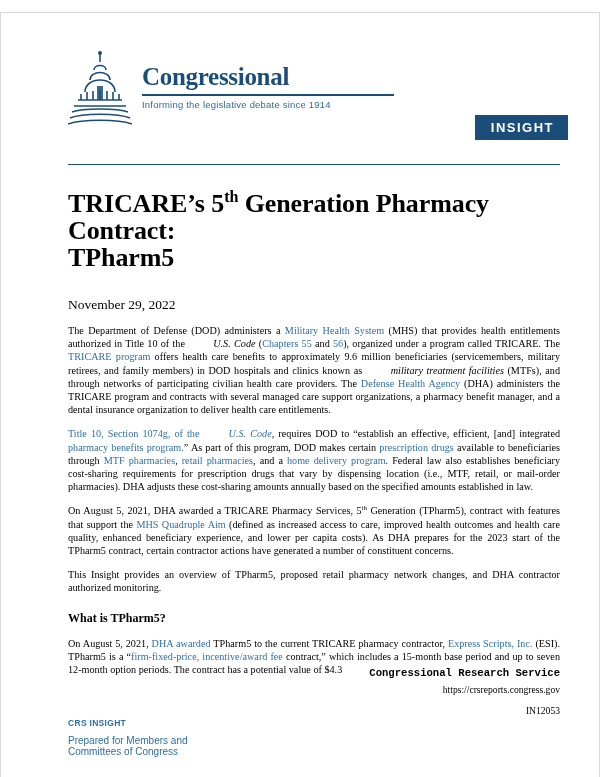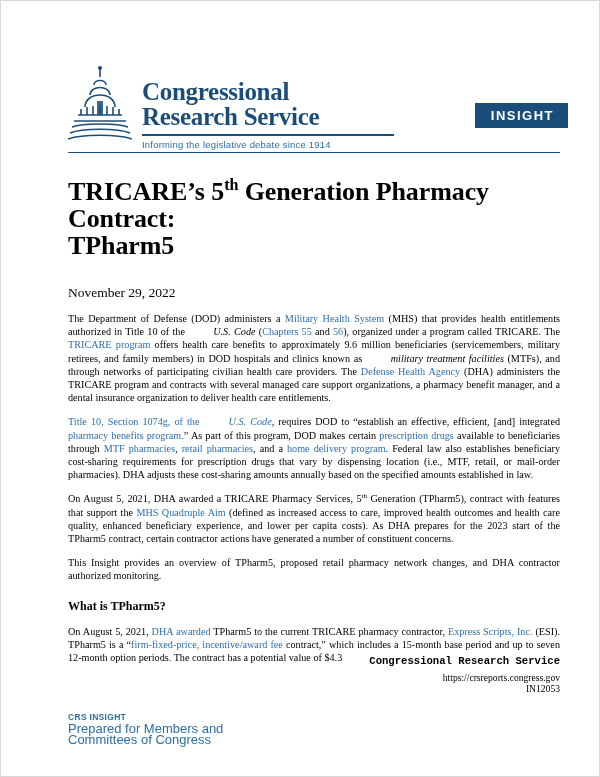--- a/index.html
+++ b/index.html
@@ -23,21 +23,22 @@
     padding: 0;
     background: #fff;
   }
   
   .header {
     position: relative;
     height: 150px;
     padding: 38px 40px 0 68px;
     box-sizing: border-box;
     display: flex;
-    align-items: flex-end;
+    align-items: flex-start;
+    margin-top: 12px;
   }
   .logo-wrap {
     display: flex;
     align-items: flex-start;
     gap: 10px;
   }
   .crs-dome {
     width: 64px;
     height: 82px;
     flex: 0 0 64px;
@@ -139,39 +140,39 @@
     font-size: 10.6px;
     font-weight: bold;
     font-family: Liberation Mono, monospace;
   }
   .footer-url {
     font-size: 9.6px;
     margin-top: 5px;
   }
   .footer-id {
     font-size: 9.6px;
-    margin-top: 0;
+    margin-top: 10px;
   }
   .footer-left {
     position: absolute;
     left: 68px;
     bottom: 32px;
     font-family: "Liberation Sans", sans-serif;
   }
   .footer-left .fl-title {
     color: #2d6ea3;
     font-size: 8.5px;
     font-weight: bold;
     letter-spacing: 0.3px;
   }
   .footer-left .fl-sub {
     color: #2d6ea3;
-    font-size: 13px;
+    font-size: 10px;
     line-height: 10.5px;
-    margin-top: 2px;
+    margin-top: 8px;
   }
   .page-border {
     position: absolute;
     inset: 0;
     border: 1px solid #d8d8d8;
     pointer-events: none;
   }
 </style>
 </head>
 <body>
@@ -193,21 +194,20 @@
             <path d="M4 62 C14 58, 50 58, 60 62"></path>
             <path d="M2 68 C14 63, 50 63, 62 68"></path>
             <path d="M0 74 C14 69, 50 69, 64 74"></path>
           </g>
           <circle cx="32" cy="3" r="2" fill="#1b4d7a"></circle>
           <rect x="29" y="36" width="6" height="14" fill="#1b4d7a" opacity="0.85"></rect>
         </svg>
       </div>
       <div class="crs-text">
         <div class="crs-title">Congressional</div>
-        <div class="crs-title">Research Service</div>
         <div class="crs-rule"></div>
         <div class="crs-tag">Informing the legislative debate since 1914</div>
       </div>
     </div>
     <div class="insight-badge">INSIGHT</div>
   </div>
   <div class="header-rule"></div>
 
   <div class="content">
 

